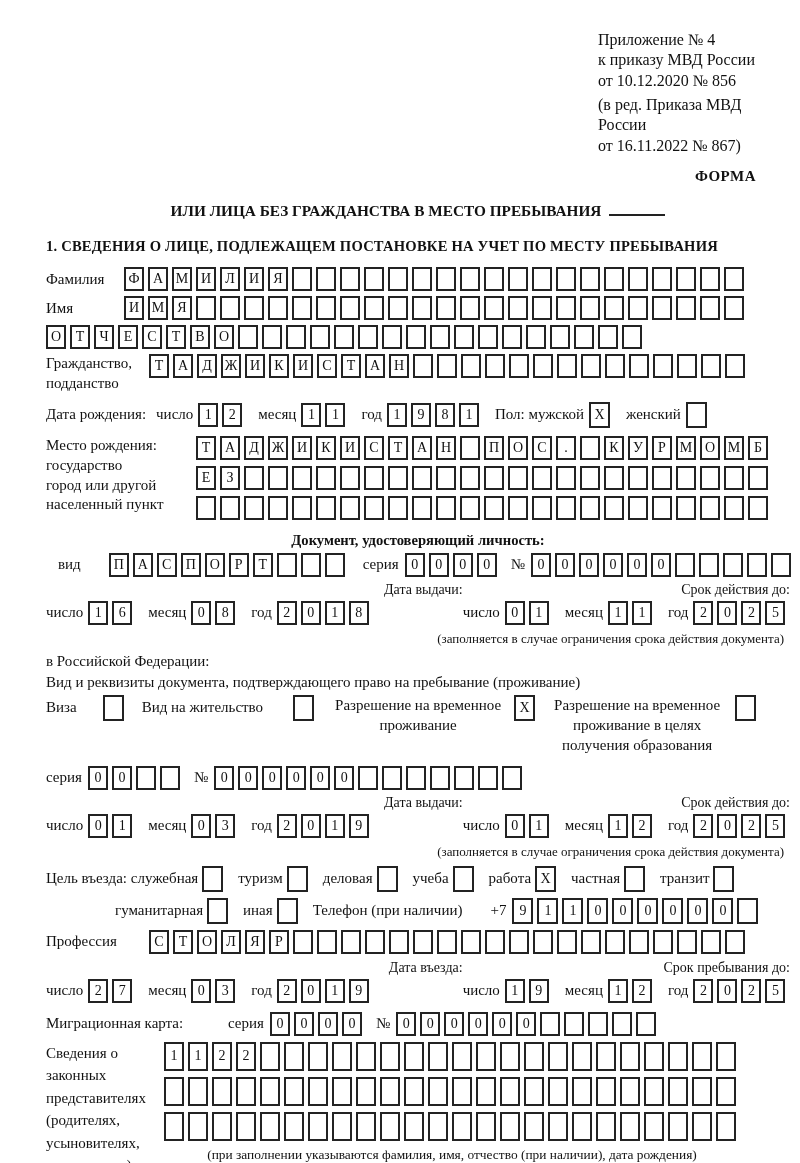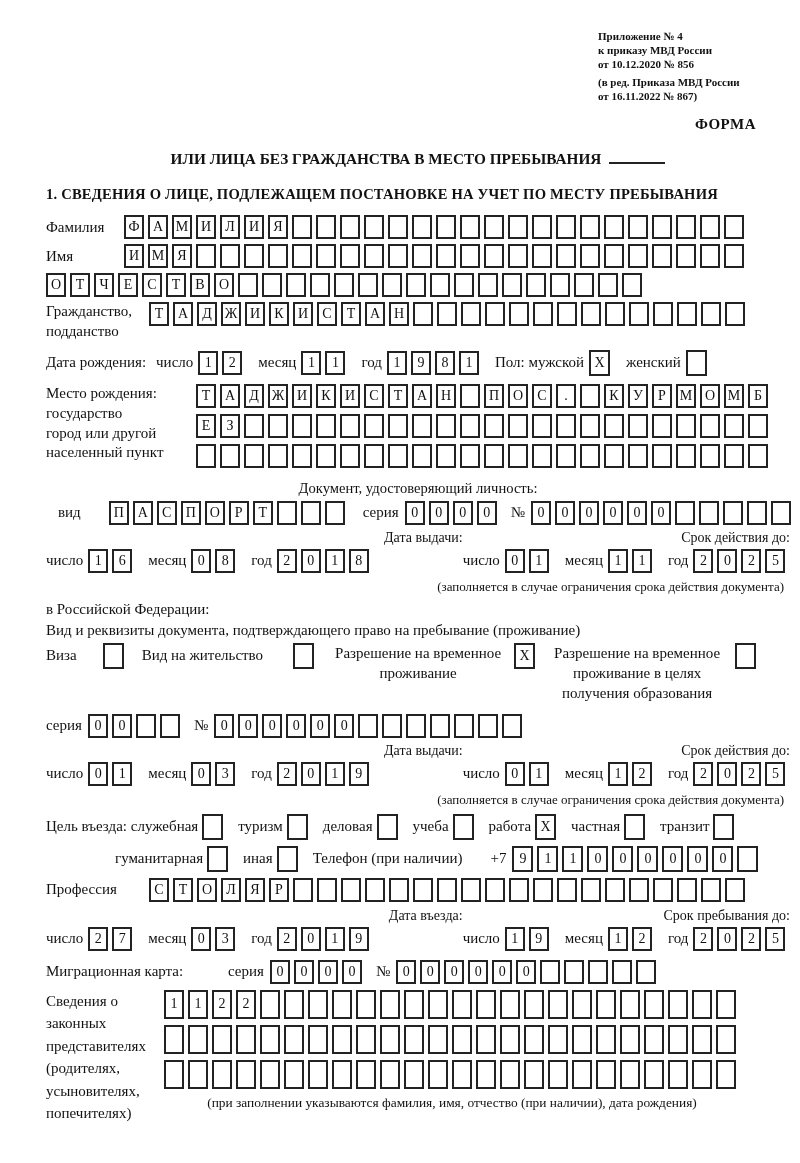--- a/index.html
+++ b/index.html
@@ -1,19 +1,19 @@
 <!DOCTYPE html>
 <html><head>
 <meta charset="utf-8">
 <style>
   html,body{margin:0;padding:0;background:#fff;}
   body{width:800px;height:1163px;overflow:hidden;color:#111;
        font-family:"Liberation Serif","DejaVu Serif",serif;font-size:15px;}
   .page{padding:30px 10px 0 46px;box-sizing:border-box;width:800px;}
-  .ref{width:170px;margin-left:auto;margin-right:22px;font-size:11px;line-height:1.27;font-weight:bold;}
+  .ref{width:170px;margin-left:auto;margin-right:22px;font-size:16px;line-height:1.27;}
   .ref .gap{height:4px;}
   .forma{ text-align:right;margin:12px 34px 0 0;font-weight:bold;font-size:15px;letter-spacing:.5px;}
   .title{text-align:center;font-weight:bold;font-size:15.3px;line-height:1.45;margin-top:14px;}
   .title-underline{display:inline-block;width:56px;border-bottom:2px solid #222;height:1em;margin-left:8px;}
   .section-head{font-weight:bold;font-size:14.6px;margin-top:16px;letter-spacing:.2px;}
   .rows{margin-top:12px;}
   .row{display:flex;align-items:center;margin-bottom:5px;}
   .row.top{align-items:flex-start;}
   .lbl{flex-shrink:0;}
   .lbl-stack{display:flex;flex-direction:column;line-height:1.32;flex-shrink:0;}
@@ -34,21 +34,21 @@
   .permit-row .txt{text-align:center;line-height:1.35;}
   .permit-row .sp{flex-shrink:0;gap:20px;}
   .stack-rows .cells{margin-bottom:6px;}
   .rep .cell{height:29px;}
   .center-note{font-size:13.4px;text-align:center;margin-left:150px;margin-top:2px;}
   .purpose{display:flex;align-items:center;flex-wrap:nowrap;margin-bottom:6px;}
   .purpose .it{display:inline-flex;align-items:center;margin-right:11px;}
   .purpose .it .lbl{margin-right:4px;}
   .indent69{margin-left:69px;}
   .mr6{margin-right:6px;} .mr10{margin-right:10px;} .mr14{margin-right:14px;} .mr28{margin-right:28px;}
-  .doc-center{text-align:center;font-weight:normal;font-size:14.6px;margin:6px 0 4px 0;}
+  .doc-center{text-align:center;font-weight:bold;font-size:14.6px;margin:6px 0 4px 0;}
 </style>
 </head>
 <body>
 
 <div class="page">
 
   <div class="ref">
     <div>Приложение № 4</div>
     <div>к приказу МВД России</div>
     <div>от 10.12.2020 № 856</div>

